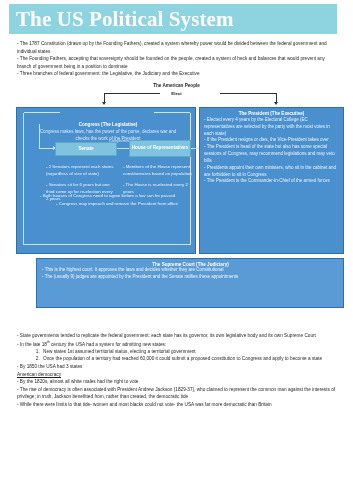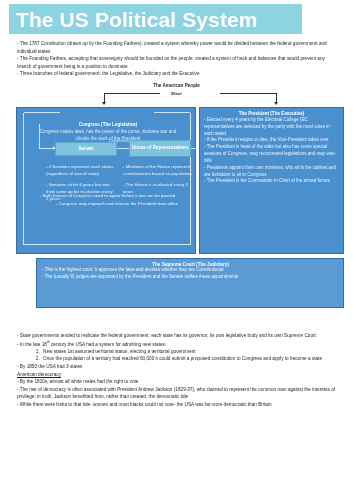--- a/index.html
+++ b/index.html
@@ -9,23 +9,23 @@
     background: #ffffff;
     font-family: "Liberation Sans", sans-serif;
     color: #231f20;
     overflow: hidden;
   }
   .page { position: relative; width: 353px; height: 500px; background:#fff; }
 
   
   .title-banner {
     position: absolute; left: 9px; top: 4px;
-    width: 293px; height: 30px;
+    width: 328px; height: 30px;
     background: #8ed3e0;
-    display: flex; align-items: center;
+    display: flex; align-items: center; font-family: Liberation Serif, serif;
   }
   .title-banner .title-text {
     font-size: 21px; font-weight: bold; color: #ffffff;
     padding-left: 7px; letter-spacing: 0.1px; line-height: 1;
   }
 
   
   .intro {
     position: absolute; left: 17px; top: 40px; width: 322px;
     font-size: 4.7px; line-height: 1.62;

